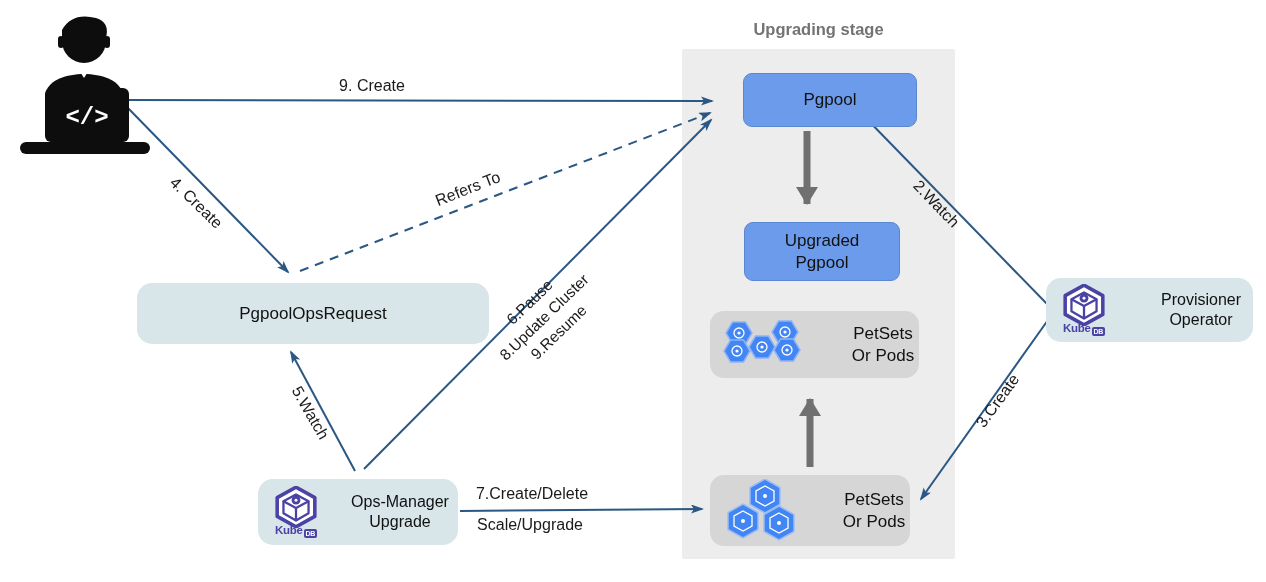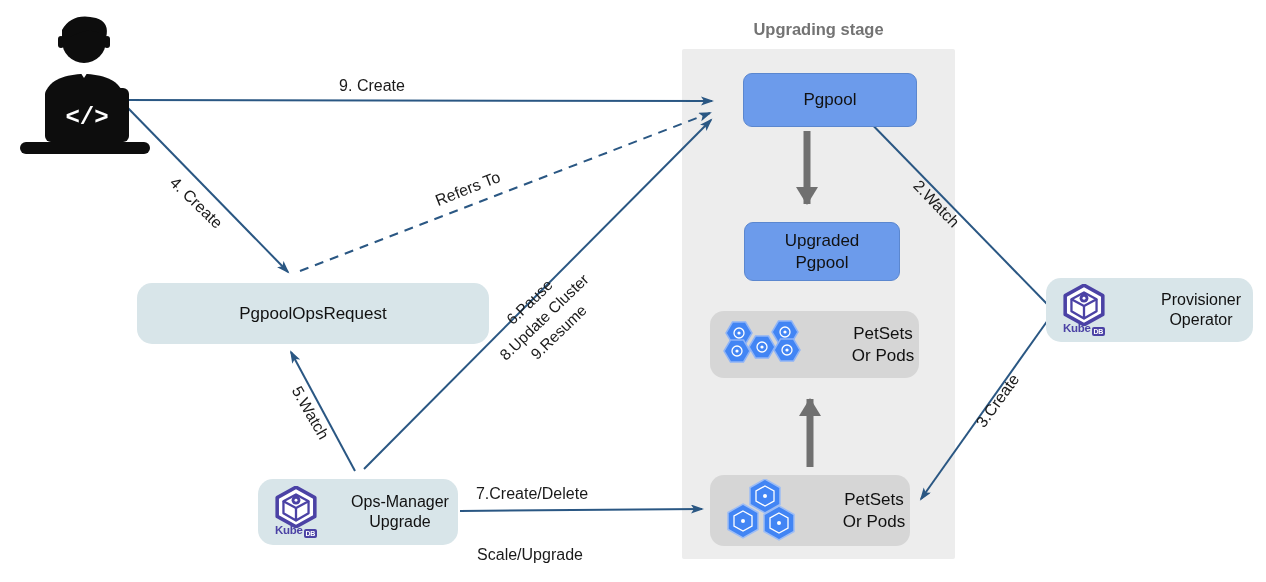--- a/index.html
+++ b/index.html
@@ -182,15 +182,15 @@
   <span class="label" style="left:998px;top:401px;transform:translate(-50%,-50%) rotate(-54deg);">3.Create</span>
   <span class="label" style="left:310px;top:413px;transform:translate(-50%,-50%) rotate(60deg);">5.Watch</span>
 
   <div class="block-label" style="left:544px;top:317px;transform:translate(-50%,-50%) rotate(-44deg);">
     <div>6.Pause</div>
     <div>8.Update Cluster</div>
     <div>9.Resume</div>
   </div>
 
   <span class="label" style="left:532px;top:472px;margin-top:22px;">7.Create/Delete</span>
-  <span class="label" style="left:530px;top:525px;margin-top:30px;">Scale/Upgrade</span>
+  <span class="label" style="left:530px;top:525px;">Scale/Upgrade</span>
 
 </div>
 
 </body></html>

